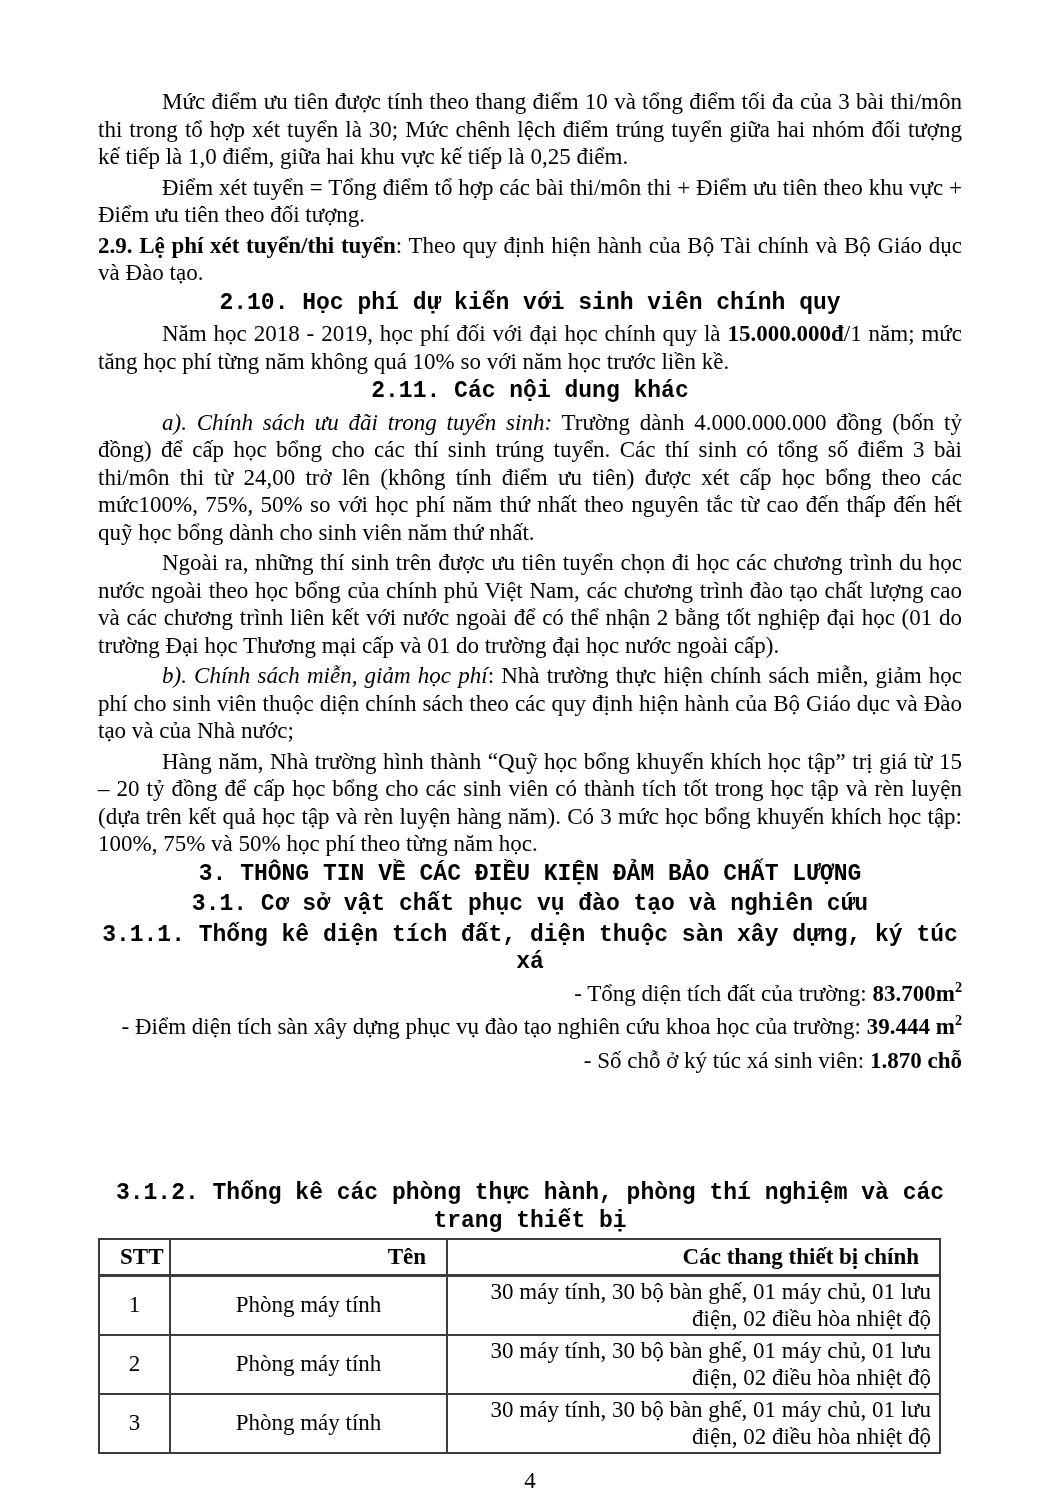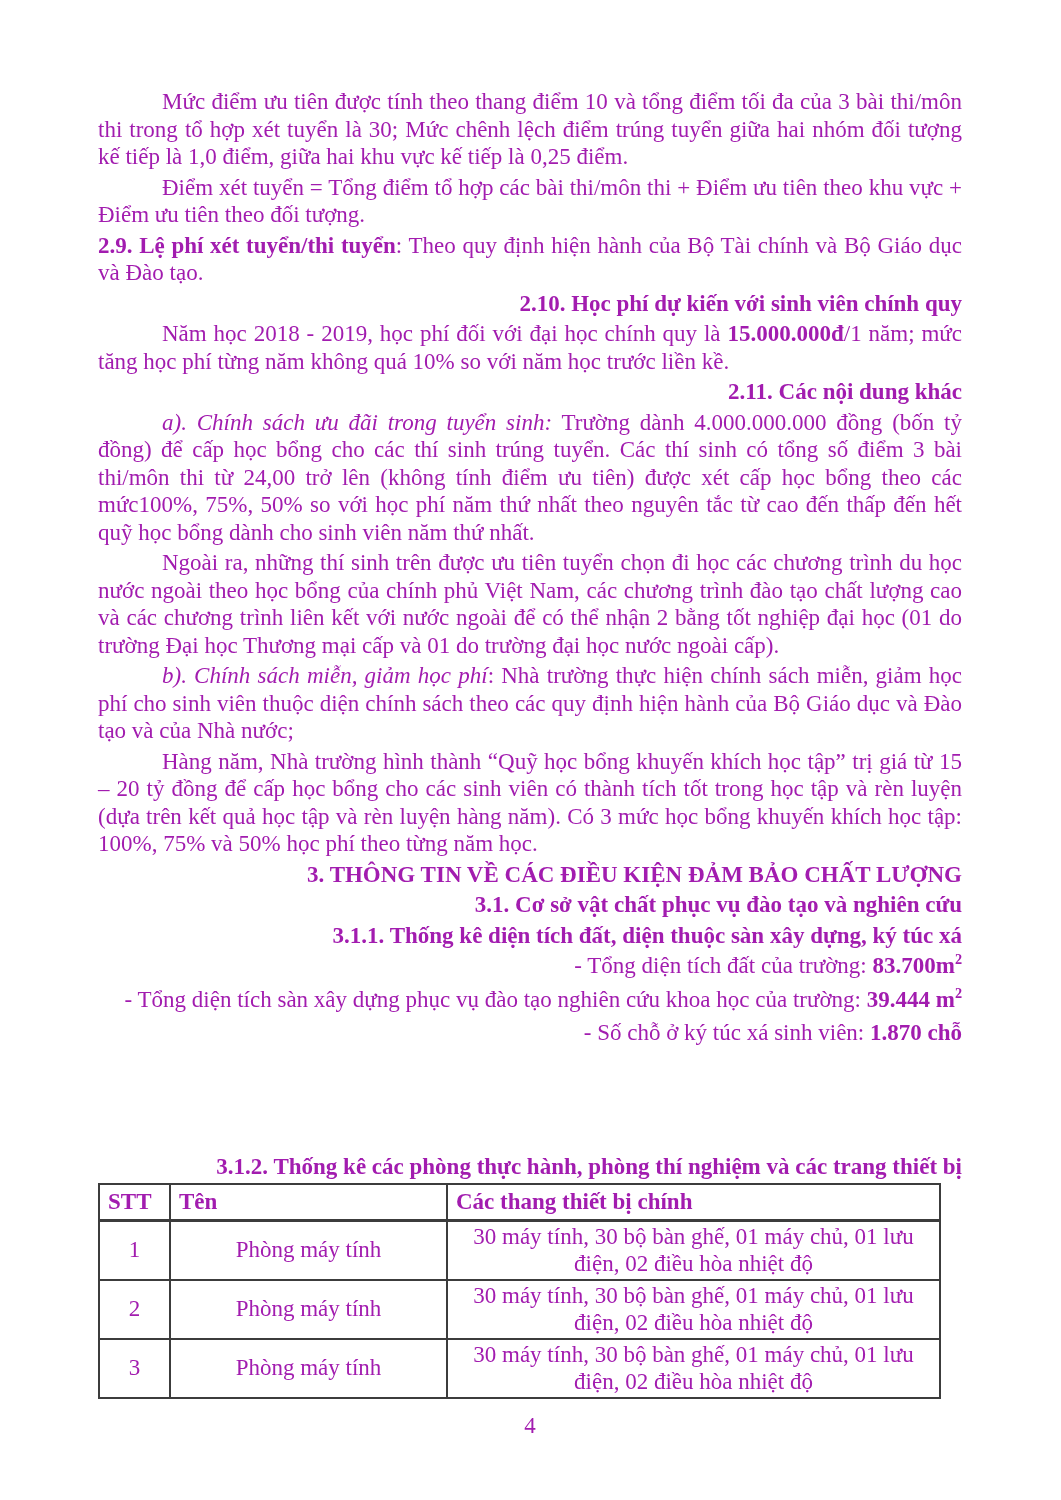--- a/index.html
+++ b/index.html
@@ -1,64 +1,64 @@
 <!DOCTYPE html>
 <html><head>
 <meta charset="utf-8">
 <style>
   html, body { margin: 0; padding: 0; background: #ffffff; }
   .page {
     width: 1061px;
     height: 1500px;
     background: #ffffff;
-    color: #a21caf;
+    color: #000000;
     font-family: "Liberation Serif", "DejaVu Serif", serif;
     box-sizing: border-box;
     padding: 88px 99px 0 98px;
     overflow: hidden;
     position: relative;
   }
   .doc-body { width: 100%; }
   .para {
     margin: 0 0 3px 0;
     font-size: 23px;
     line-height: 27.5px;
     text-align: justify;
   }
   .body-indent { text-indent: 64px; }
-  .heading { font-weight: bold; text-align: right; }
+  .heading { font-weight: bold; text-align: center; font-family: Liberation Mono, monospace; }
   .bullet { margin-bottom: 6px; text-align: right; }
   .spacer { height: 100px; }
   .seg-b { font-weight: bold; }
   .seg-i { font-style: italic; }
   sup.seg-b { font-size: 0.62em; line-height: 0; vertical-align: super; }
   table.equip-table {
     border-collapse: collapse;
     table-layout: fixed;
     width: 841px;
     margin-top: 1px;
   }
   .equip-table th, .equip-table td {
     border: 2px solid #3c3c3c;
     font-size: 23px;
     line-height: 27.5px;
     vertical-align: middle;
     overflow: hidden;
   }
   .equip-table th {
     font-weight: bold;
-    text-align: left;
-    padding: 3px 8px;
+    text-align: right;
+    padding: 3px 20px;
     border-bottom-width: 3px;
     margin-left: 48px;
   }
   .equip-table td { padding: 1px 4px; }
   td.cell-num { text-align: center; }
   td.cell-name { text-align: center; }
-  td.cell-equip { text-align: center; padding-left: 8px; padding-right: 8px; }
+  td.cell-equip { text-align: right; padding-left: 8px; padding-right: 8px; }
   .footer {
     text-align: center;
     font-size: 23px;
     margin-top: 14px;
   }
 </style>
 </head>
 <body>
 
 <div class="page">
@@ -70,21 +70,21 @@
       <p class="para body-indent"><span>Năm học 2018 - 2019, học phí đối với đại học chính quy là </span><span class="seg-b">15.000.000đ</span><span>/1 năm; mức tăng học phí từng năm không quá 10% so với năm học trước liền kề.</span></p>
       <p class="para heading"><span class="seg-b">2.11. Các nội dung khác</span></p>
       <p class="para body-indent"><span class="seg-i">a). Chính sách ưu đãi trong tuyển sinh:</span><span> Trường dành 4.000.000.000 đồng (bốn tỷ đồng) để cấp học bổng cho các thí sinh trúng tuyển. Các thí sinh có tổng số điểm 3 bài thi/môn thi từ 24,00 trở lên (không tính điểm ưu tiên) được xét cấp học bổng theo các mức100%, 75%, 50% so với học phí năm thứ nhất theo nguyên tắc từ cao đến thấp đến hết quỹ học bổng dành cho sinh viên năm thứ nhất.</span></p>
       <p class="para body-indent"><span>Ngoài ra, những thí sinh trên được ưu tiên tuyển chọn đi học các chương trình du học nước ngoài theo học bổng của chính phủ Việt Nam, các chương trình đào tạo chất lượng cao và các chương trình liên kết với nước ngoài để có thể nhận 2 bằng tốt nghiệp đại học (01 do trường Đại học Thương mại cấp và 01 do trường đại học nước ngoài cấp).</span></p>
       <p class="para body-indent"><span class="seg-i">b). Chính sách miễn, giảm học phí</span><span>: Nhà trường thực hiện chính sách miễn, giảm học phí cho sinh viên thuộc diện chính sách theo các quy định hiện hành của Bộ Giáo dục và Đào tạo và của Nhà nước;</span></p>
       <p class="para body-indent"><span>Hàng năm, Nhà trường hình thành “Quỹ học bổng khuyến khích học tập” trị giá từ 15 – 20 tỷ đồng để cấp học bổng cho các sinh viên có thành tích tốt trong học tập và rèn luyện (dựa trên kết quả học tập và rèn luyện hàng năm). Có 3 mức học bổng khuyến khích học tập: 100%, 75% và 50% học phí theo từng năm học.</span></p>
       <p class="para heading"><span class="seg-b">3. THÔNG TIN VỀ CÁC ĐIỀU KIỆN ĐẢM BẢO CHẤT LƯỢNG</span></p>
       <p class="para heading"><span class="seg-b">3.1. Cơ sở vật chất phục vụ đào tạo và nghiên cứu</span></p>
       <p class="para heading"><span class="seg-b">3.1.1. Thống kê diện tích đất, diện thuộc sàn xây dựng, ký túc xá</span></p>
       <p class="para bullet"><span>- Tổng diện tích đất của trường: </span><span class="seg-b">83.700m</span><sup class="seg-b">2</sup></p>
-      <p class="para bullet"><span>- Tổng diện tích sàn xây dựng phục vụ đào tạo nghiên cứu khoa học của trường: </span><span class="seg-b">39.444 m</span><sup class="seg-b">2</sup></p>
+      <p class="para bullet"><span>- Điểm diện tích sàn xây dựng phục vụ đào tạo nghiên cứu khoa học của trường: </span><span class="seg-b">39.444 m</span><sup class="seg-b">2</sup></p>
       <p class="para bullet"><span>- Số chỗ ở ký túc xá sinh viên: </span><span class="seg-b">1.870 chỗ</span></p>
       <div class="spacer"></div>
       <p class="para heading"><span class="seg-b">3.1.2. Thống kê các phòng thực hành, phòng thí nghiệm và các trang thiết bị</span></p>
     </div>
 
   <table class="equip-table">
     <colgroup>
         <col style="width: 71px;">
         <col style="width: 277px;">
         <col style="width: 493px;">

